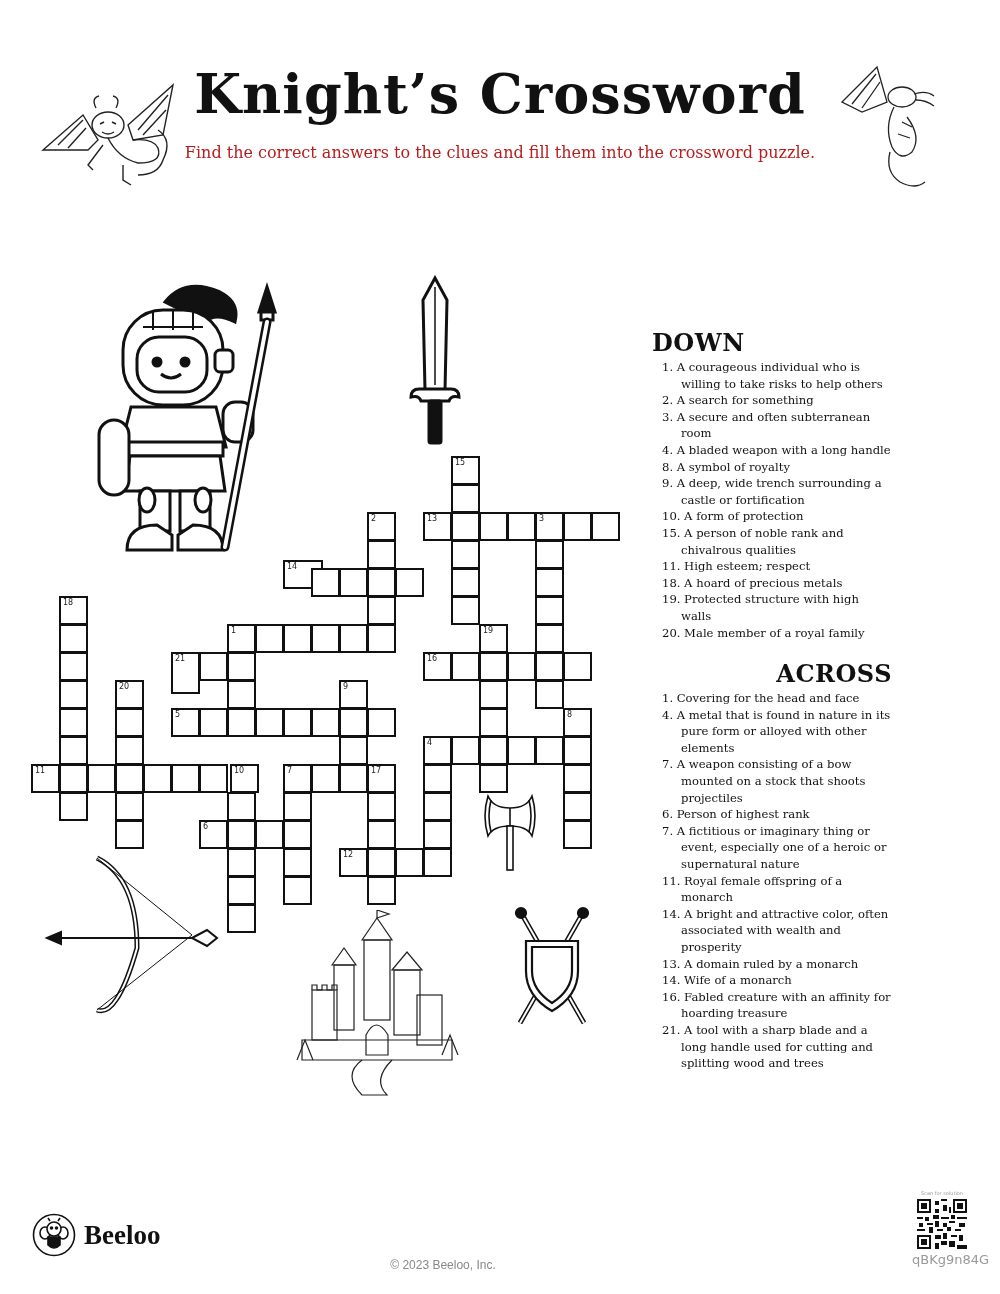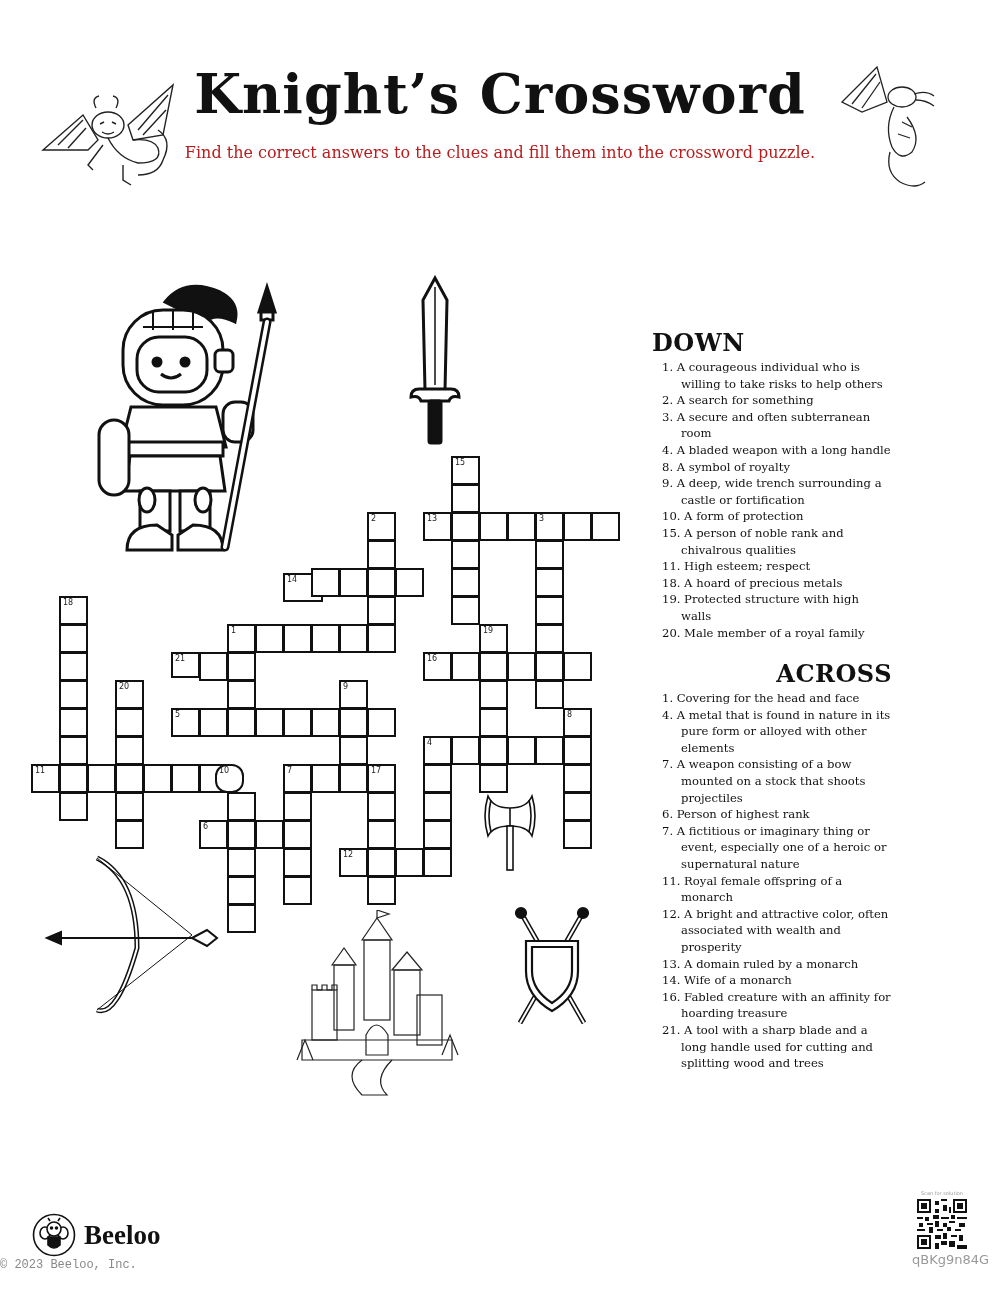--- a/index.html
+++ b/index.html
@@ -9,21 +9,21 @@
   .illus { position:absolute; }
   .grid { position:absolute; left:0; top:0; }
   .cell { position:absolute; width:28px; height:28px; box-sizing:border-box; border:2px solid #111; background:#fff; margin-left:-1px; margin-top:-1px; }
   .cell .num { position:absolute; left:2px; top:0px; font-family:"DejaVu Sans", sans-serif; font-size:8px; line-height:10px; color:#222; }
   .clues { position:absolute; left:652px; top:312px; width:240px; }
   .clue-h { font-size:24px; font-weight:bold; margin:16px 0 2px 0; letter-spacing:0.5px; }
   .clue { font-size:11.6px; line-height:16.6px; padding-left:24px; text-indent:-19px; margin-left:5px; }
   .across-h { margin-top:18px;text-align:right; }
   .footer-logo { position:absolute; left:32px; top:1213px; display:flex; align-items:center; }
   .beeloo { font-family:Liberation Serif, serif; font-weight:bold; font-size:27px; margin-left:8px; color:#111; }
-  .copyright { position:absolute; left:0; width:886px; top:1258px; text-align:left; font-family:Liberation Mono, monospace; font-size:12px; color:#888; }
+  .copyright { position:absolute; left:0; width:886px; top:1258px; text-align:center; font-family:Liberation Sans, sans-serif; font-size:12px; color:#888; }
   .qr-wrap { position:absolute; left:912px; top:1190px; width:60px; text-align:center; font-family:"DejaVu Sans", sans-serif; }
   .qr-cap { font-size:5px; color:#999; }
   .qr-code { font-size:13px; color:#999; margin-top:3px; }
 </style>
 </head>
 <body>
 
 <div class="title">Knight’s Crossword</div>
 <div class="subtitle">Find the correct answers to the clues and fill them into the crossword puzzle.</div>
 
@@ -141,21 +141,21 @@
     <div class="cell" style="left: 480px; top: 513px; width: 29px; height: 29px;"></div>
     <div class="cell" style="left: 508px; top: 513px; width: 29px; height: 29px;"></div>
     <div class="cell" style="left: 536px; top: 513px; width: 29px; height: 29px;">
       <span class="num">3</span>
     </div>
     <div class="cell" style="left: 564px; top: 513px; width: 29px; height: 29px;"></div>
     <div class="cell" style="left: 592px; top: 513px; width: 29px; height: 29px;"></div>
     <div class="cell" style="left: 368px; top: 541px; width: 29px; height: 29px;"></div>
     <div class="cell" style="left: 452px; top: 541px; width: 29px; height: 29px;"></div>
     <div class="cell" style="left: 536px; top: 541px; width: 29px; height: 29px;"></div>
-    <div class="cell" style="left: 284px; top: 574px; width: 40px; height: 29px;">
+    <div class="cell" style="left: 284px; top: 561px; width: 40px; height: 29px;">
       <span class="num">14</span>
     </div>
     <div class="cell" style="left: 312px; top: 569px; width: 29px; height: 29px;"></div>
     <div class="cell" style="left: 340px; top: 569px; width: 29px; height: 29px;"></div>
     <div class="cell" style="left: 368px; top: 569px; width: 29px; height: 29px;"></div>
     <div class="cell" style="left: 396px; top: 569px; width: 29px; height: 29px;"></div>
     <div class="cell" style="left: 452px; top: 569px; width: 29px; height: 29px;"></div>
     <div class="cell" style="left: 536px; top: 569px; width: 29px; height: 29px;"></div>
     <div class="cell" style="left: 60px; top: 597px; width: 29px; height: 29px;">
       <span class="num">18</span>
@@ -170,21 +170,21 @@
     <div class="cell" style="left: 256px; top: 625px; width: 29px; height: 29px;"></div>
     <div class="cell" style="left: 284px; top: 625px; width: 29px; height: 29px;"></div>
     <div class="cell" style="left: 312px; top: 625px; width: 29px; height: 29px;"></div>
     <div class="cell" style="left: 340px; top: 625px; width: 29px; height: 29px;"></div>
     <div class="cell" style="left: 368px; top: 625px; width: 29px; height: 29px;"></div>
     <div class="cell" style="left: 480px; top: 625px; width: 29px; height: 29px;">
       <span class="num">19</span>
     </div>
     <div class="cell" style="left: 536px; top: 625px; width: 29px; height: 29px;"></div>
     <div class="cell" style="left: 60px; top: 653px; width: 29px; height: 29px;"></div>
-    <div class="cell" style="left: 172px; top: 653px; width: 29px; height: 26px;">
+    <div class="cell" style="left: 172px; top: 653px; width: 29px; height: 42px;">
       <span class="num">21</span>
     </div>
     <div class="cell" style="left: 200px; top: 653px; width: 29px; height: 29px;"></div>
     <div class="cell" style="left: 228px; top: 653px; width: 29px; height: 29px;"></div>
     <div class="cell" style="left: 424px; top: 653px; width: 29px; height: 29px;">
       <span class="num">16</span>
     </div>
     <div class="cell" style="left: 452px; top: 653px; width: 29px; height: 29px;"></div>
     <div class="cell" style="left: 480px; top: 653px; width: 29px; height: 29px;"></div>
     <div class="cell" style="left: 508px; top: 653px; width: 29px; height: 29px;"></div>
@@ -229,21 +229,21 @@
     <div class="cell" style="left: 564px; top: 737px; width: 29px; height: 29px;"></div>
     <div class="cell" style="left: 32px; top: 765px; width: 29px; height: 29px;">
       <span class="num">11</span>
     </div>
     <div class="cell" style="left: 60px; top: 765px; width: 29px; height: 29px;"></div>
     <div class="cell" style="left: 88px; top: 765px; width: 29px; height: 29px;"></div>
     <div class="cell" style="left: 116px; top: 765px; width: 29px; height: 29px;"></div>
     <div class="cell" style="left: 144px; top: 765px; width: 29px; height: 29px;"></div>
     <div class="cell" style="left: 172px; top: 765px; width: 29px; height: 29px;"></div>
     <div class="cell" style="left: 200px; top: 765px; width: 29px; height: 29px;"></div>
-    <div class="cell" style="left: 216px; top: 765px; width: 29px; height: 29px; border-radius: 12px;">
+    <div class="cell" style="left: 231px; top: 765px; width: 29px; height: 29px;">
       <span class="num">10</span>
     </div>
     <div class="cell" style="left: 284px; top: 765px; width: 29px; height: 29px;">
       <span class="num">7</span>
     </div>
     <div class="cell" style="left: 312px; top: 765px; width: 29px; height: 29px;"></div>
     <div class="cell" style="left: 340px; top: 765px; width: 29px; height: 29px;"></div>
     <div class="cell" style="left: 368px; top: 765px; width: 29px; height: 29px;">
       <span class="num">17</span>
     </div>
@@ -298,21 +298,21 @@
     <div class="clue">20. Male member of a royal family</div>
   </div>
   <div class="clue-h across-h">ACROSS</div>
   <div>
     <div class="clue">1. Covering for the head and face</div>
     <div class="clue">4. A metal that is found in nature in its pure form or alloyed with other elements</div>
     <div class="clue">7. A weapon consisting of a bow mounted on a stock that shoots projectiles</div>
     <div class="clue">6. Person of highest rank</div>
     <div class="clue">7. A fictitious or imaginary thing or event, especially one of a heroic or supernatural nature</div>
     <div class="clue">11. Royal female offspring of a monarch</div>
-    <div class="clue">12. A bright and attractive color, often associated with wealth and prosperity</div>
+    <div class="clue">14. A bright and attractive color, often associated with wealth and prosperity</div>
     <div class="clue">13. A domain ruled by a monarch</div>
     <div class="clue">14. Wife of a monarch</div>
     <div class="clue">16. Fabled creature with an affinity for hoarding treasure</div>
     <div class="clue">21. A tool with a sharp blade and a long handle used for cutting and splitting wood and trees</div>
   </div>
 </div>
 
 <div class="footer-logo">
   <svg width="44" height="44" viewBox="0 0 44 44" fill="none" stroke="#111" stroke-width="1.6">
     <circle cx="22" cy="22" r="20.5"></circle>

